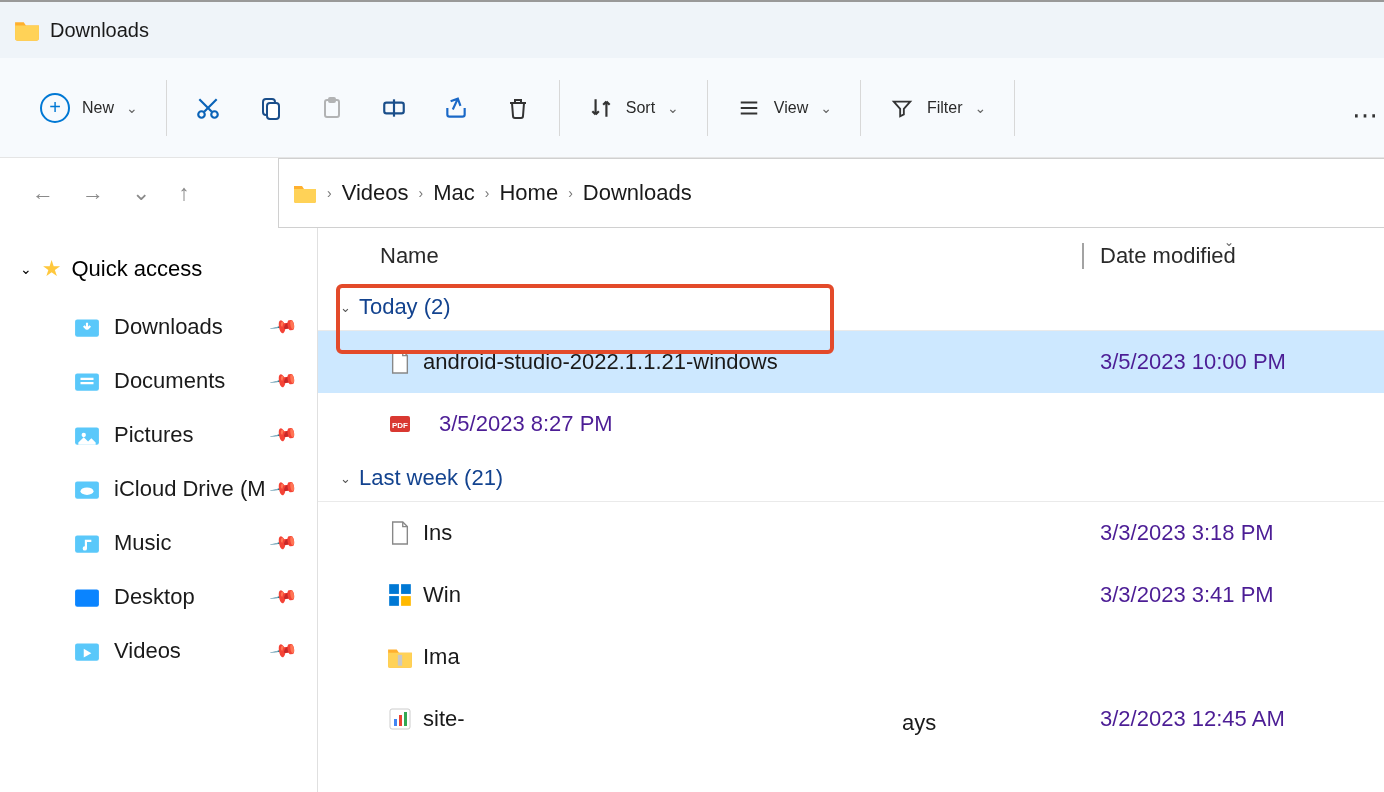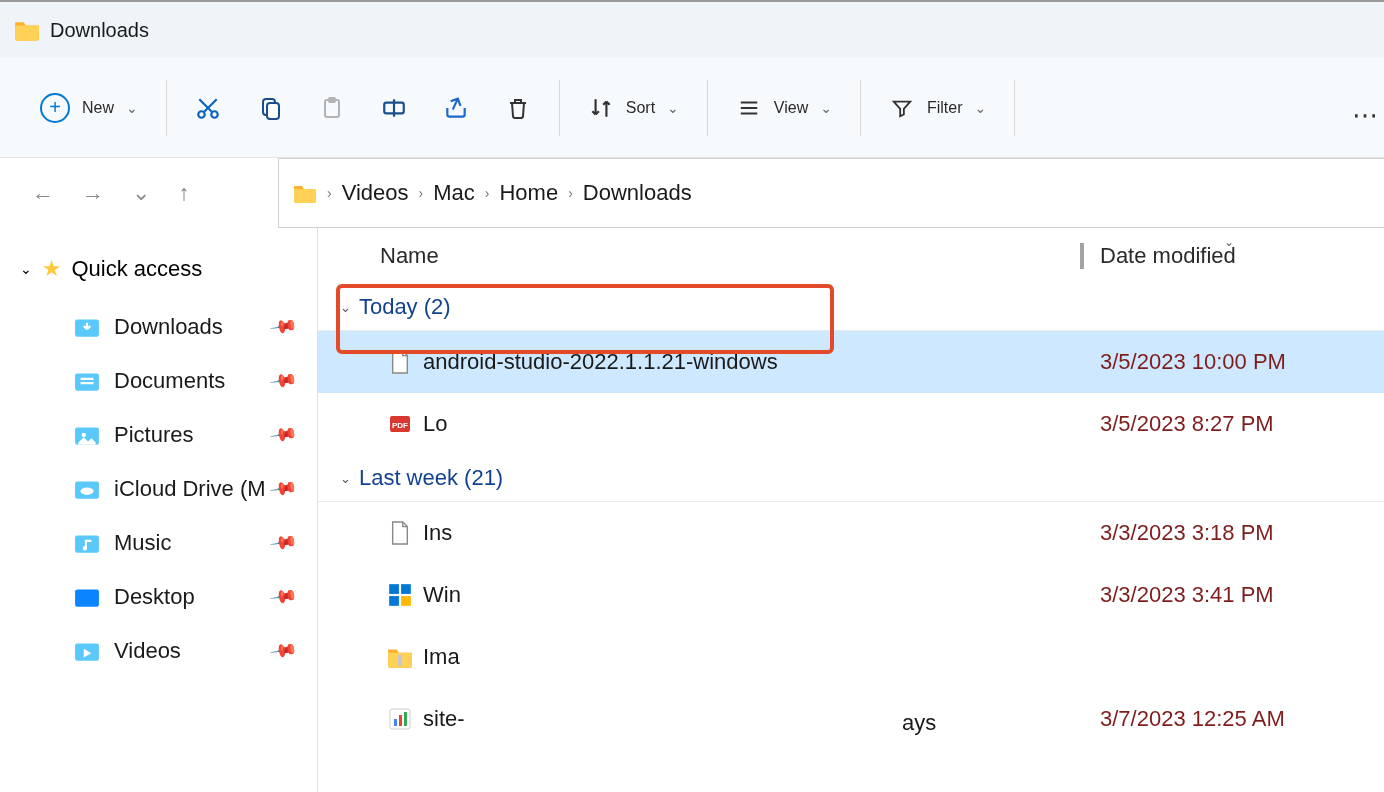--- a/index.html
+++ b/index.html
@@ -33,32 +33,32 @@
   .sidebar { width: 318px; border-right: 1px solid #e0e0e0; padding-top: 28px; }
   .qa-head { display: flex; align-items: center; gap: 10px; padding: 0 20px 18px 20px; font-size: 22px; }
   .qa-head .caret { font-size: 14px; }
   .star { color: #ffc83d; font-size: 22px; }
   .sb-item { display: flex; align-items: center; padding: 14px 24px 14px 74px; font-size: 22px; color: #1a1a1a; position: relative; cursor: pointer; }
   .sb-item .sicon { width: 26px; height: 22px; margin-right: 14px; display:inline-flex; }
   .pin { position: absolute; right: 22px; color: #888; font-size: 18px; transform: rotate(35deg); }
   
   .content { flex: 1; overflow: hidden; position: relative; }
   .colhead { display: flex; align-items: center; height: 56px; font-size: 22px; color: #2a2a2a; }
-  .colhead .c-name { padding-left: 62px; flex: 1; border-right: 4px solid #a3a3a3; }
+  .colhead .c-name { padding-left: 62px; flex: 1; border-right: 2px solid #a3a3a3; }
   .colhead .c-date { width: 300px; padding-left: 16px; position: relative; }
   .sort-caret { position: absolute; left: 140px; top: -8px; font-size: 12px; color: #666; }
   
   .grouphdr { display: flex; align-items: center; gap: 8px; padding: 10px 0 10px 22px; color: #13438f; font-size: 22px; border-bottom: 1px solid #eaeaea; }
   .grouphdr .gcaret { font-size: 13px; color: #555; }
   
   .frow { display: flex; align-items: center; height: 62px; padding-left: 68px; font-size: 22px; color: #1a1a1a; cursor: pointer; }
   .frow.selected { background: #cde8ff; }
   .frow .ficon { width: 28px; height: 28px; margin-right: 9px; display:inline-flex; align-items:center; justify-content:center; }
   .frow .fname { flex: 1; white-space: nowrap; overflow: hidden; }
-  .frow .fdate { width: 300px; padding-left: 16px; color: #7f1d1d; }
+  .frow .fdate { width: 300px; padding-left: 16px; color: #4c1d95; }
   
   .highlight-box { position: absolute; border: 4px solid #e34a2a; border-radius: 6px; pointer-events: none; }
   .orphan { position:absolute; font-size:22px; color:#1a1a1a; }
   .more-dots { position:absolute; right:6px; top: 100px; font-size:26px; color:#333; }
   
   
   .fld { fill: #ffd257; }
   .fld2 { fill: #ffb02e; }
   .blueico { fill:#5ac8fa; }
 </style>
@@ -292,21 +292,20 @@
           <span class="fname">android-studio-2022.1.1.21-windows</span>
           <span class="fdate">3/5/2023 10:00 PM</span>
         </div>
         <div class="frow">
           <span class="ficon">
             <svg viewBox="0 0 24 24" width="24" height="24">
               <rect fill="#d93831" x="2" y="4" width="20" height="16" rx="2"></rect>
               <text x="12" y="16" text-anchor="middle" fill="#fff" font-size="8" font-weight="bold">PDF</text>
             </svg>
           </span>
-          <span class="fname">Lo</span>
           <span class="fdate">3/5/2023 8:27 PM</span>
         </div>
         <div class="grouphdr">
           <span class="gcaret">⌄</span>
           <span>Last week (21)</span>
         </div>
         <div class="frow">
           <span class="ficon">
             <svg viewBox="0 0 24 28" width="22" height="26">
               <path fill="#fff" stroke="#888" stroke-width="1.5" d="M4 2h11l5 5v19H4z"></path>
@@ -341,19 +340,19 @@
         <div class="frow">
           <span class="ficon">
             <svg viewBox="0 0 24 24" width="24" height="24">
               <rect fill="#fff" stroke="#ccc" x="2" y="2" width="20" height="20" rx="2"></rect>
               <rect fill="#4285f4" x="6" y="12" width="3" height="7"></rect>
               <rect fill="#ea4335" x="11" y="8" width="3" height="11"></rect>
               <rect fill="#34a853" x="16" y="5" width="3" height="14"></rect>
             </svg>
           </span>
           <span class="fname">site-</span>
-          <span class="fdate">3/7/2023 12:25 AM</span>
+          <span class="fdate">3/2/2023 12:45 AM</span>
         </div>
       </div>
     <div class="highlight-box" style="left:18px; top:56px; width:498px; height:70px;"></div>
     <span class="orphan" style="left:548px; top:482px;margin-left:36px;">ays</span>
   </div>
 </div>
 
 </body></html>

